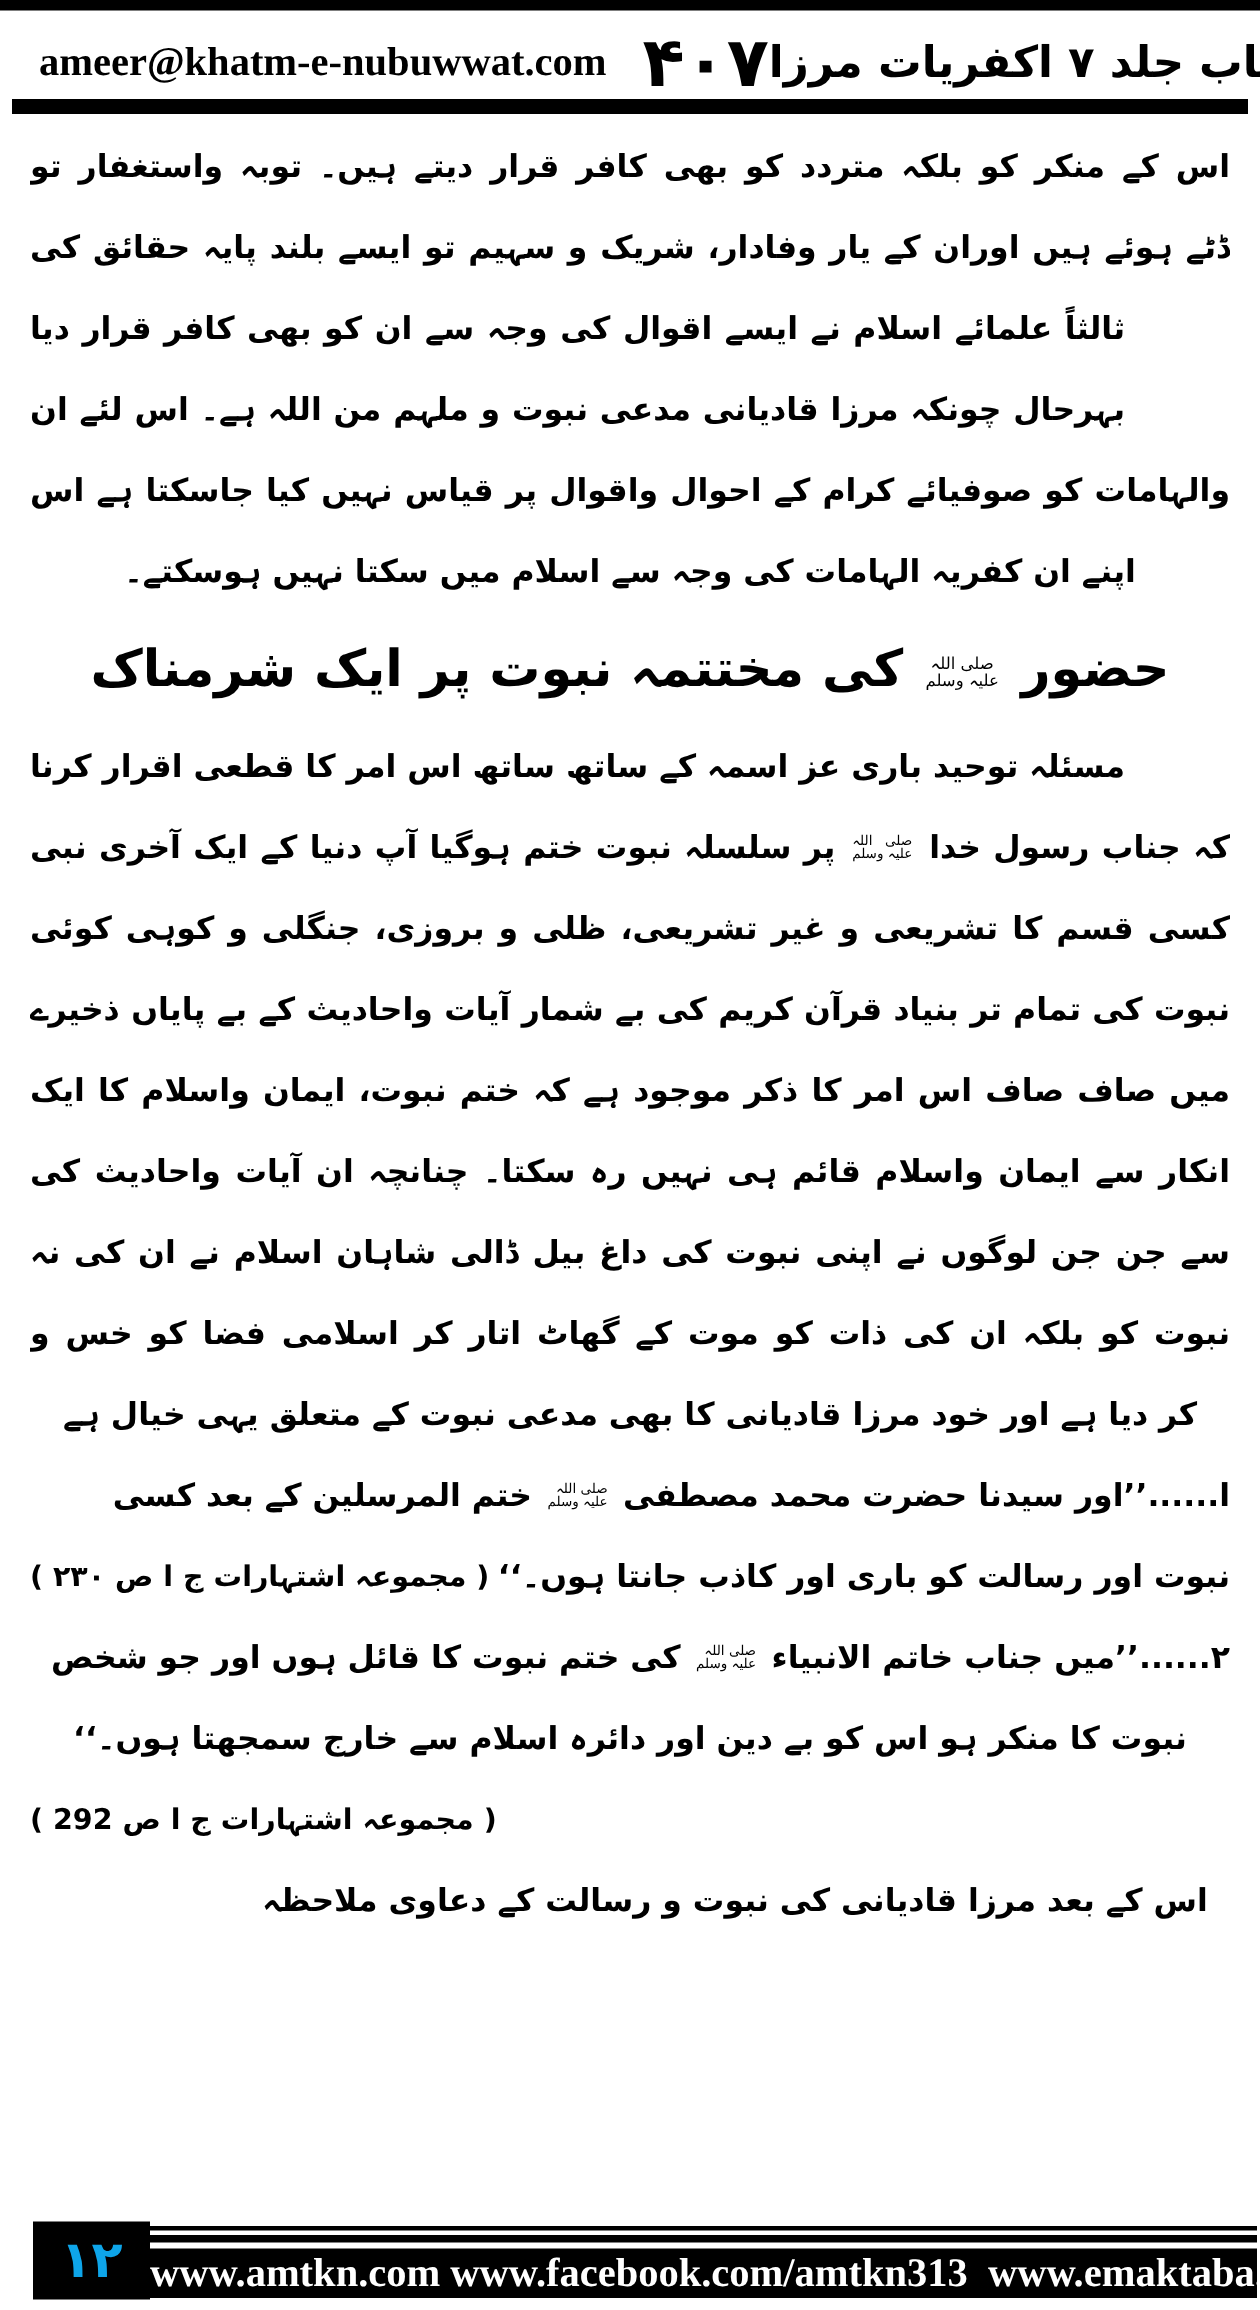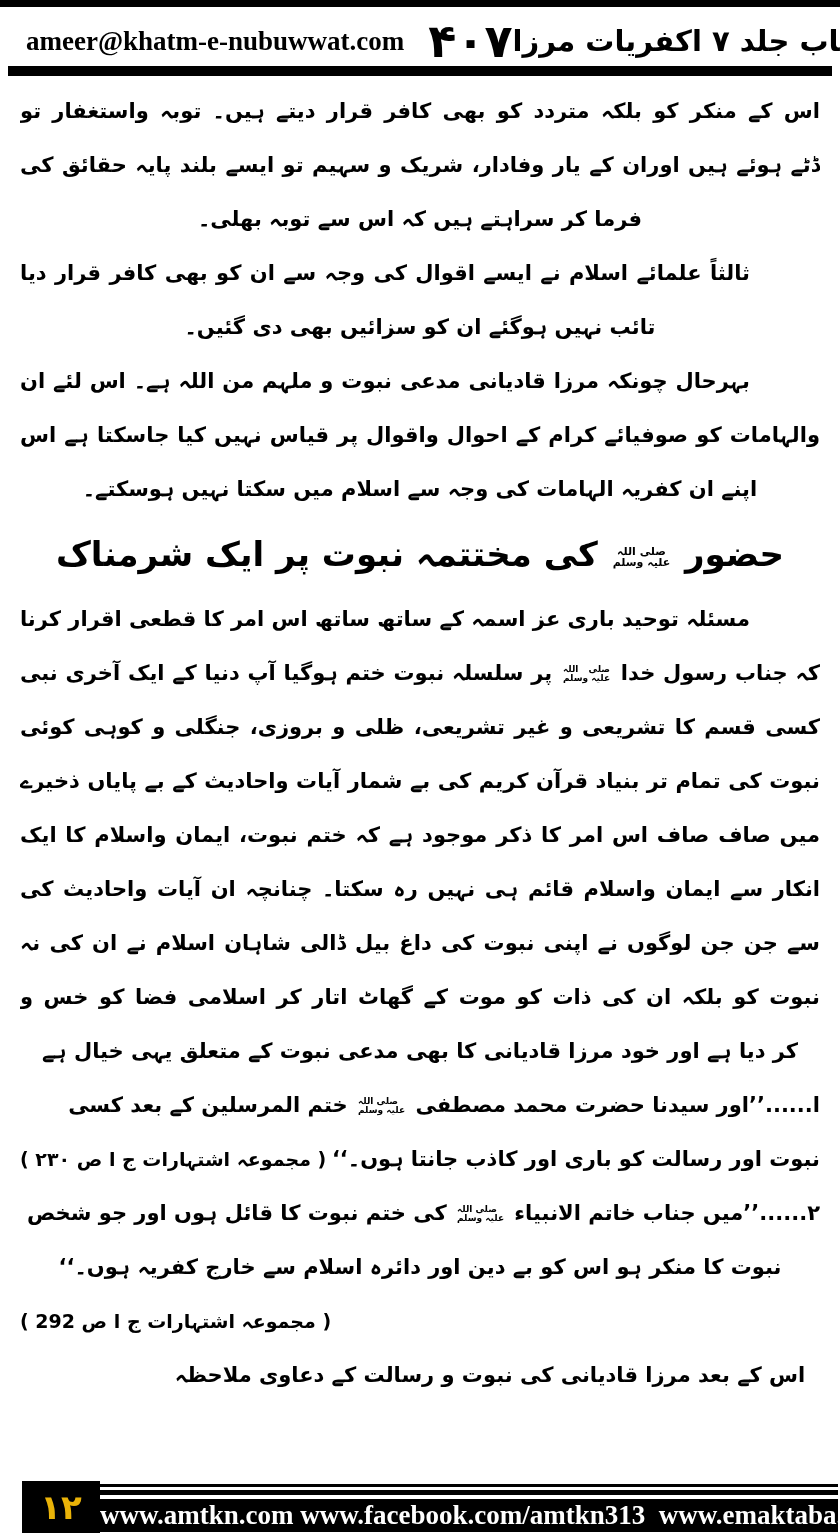--- a/index.html
+++ b/index.html
@@ -32,28 +32,28 @@
   .split .cite, .u-line.leftline { font-size:19px; }
   .u-line.leftline { text-align:left; text-align-last:left; }
 
   .heading .u-line    { font-size:34px; height:76px; line-height:76px; }
   .subheading .u-line { font-size:30px; height:64px; line-height:64px; padding-left:0; padding-right:60px; }
   .closing .u-line    { padding-left:140px; }
 
   
   .saw {
     display:inline-block; vertical-align:middle; margin:0 3px;
-    font-size:9px; line-height:9px; font-weight:bold; text-align:left; white-space:nowrap;
+    font-size:9px; line-height:9px; font-weight:normal; text-align:right; white-space:nowrap;
   }
   .heading .saw { font-size:11px; line-height:11px; }
 
   
   .page-box {
     position:absolute; left:22px; top:1481px; width:78px; height:52px; background:#000;
-    color:#eab308; display:flex; align-items:center; justify-content:center;
+    color:#0ea5e9; display:flex; align-items:center; justify-content:center;
     font-weight:bold; font-size:34px; direction:rtl;
   }
   .footer-right { position:absolute; left:100px; top:1484px; width:738px; }
   .fline1 { height:3px; background:#000; }
   .fgap1  { height:3px; }
   .fline2 { height:5px; background:#000; }
   .fgap2  { height:4px; }
   .site-bar {
     height:33px; background:#000; color:#fff; text-align:center;
     font-family:"Liberation Serif","DejaVu Serif",serif; font-weight:bold; font-size:27px;
@@ -71,25 +71,23 @@
     <span class="email">ameer@khatm-e-nubuwwat.com</span>
     <span class="pagenum-top">۴۰۷</span>
     <span class="book-title">احتساب جلد ۷ اکفریات مرزا</span>
   </div>
   <div class="header-rule"></div>
 
   <div class="main">
     <div>
         <div class="u-line fill">اس کے منکر کو بلکہ متردد کو بھی کافر قرار دیتے ہیں۔ توبہ واستغفار تو درکنار بڑی بے باکی سے اسی پر</div>
         <div class="u-line fill">ڈٹے ہوئے ہیں اوران کے یار وفادار، شریک و سہیم تو ایسے بلند پایہ حقائق کی طرفۂ روزگار تاویلیں</div>
-        <div class="u-line center">فرما کر سراہتے ہیں کہ اس سے توبہ بھلی۔</div>
       </div>
     <div>
         <div class="u-line fill indent">ثالثاً علمائے اسلام نے ایسے اقوال کی وجہ سے ان کو بھی کافر قرار دیا ہے اور جب تک وہ</div>
-        <div class="u-line center">تائب نہیں ہوگئے ان کو سزائیں بھی دی گئیں۔</div>
       </div>
     <div>
         <div class="u-line fill indent">بہرحال چونکہ مرزا قادیانی مدعی نبوت و ملہم من اللہ ہے۔ اس لئے ان کے حالات</div>
         <div class="u-line fill">والہامات کو صوفیائے کرام کے احوال واقوال پر قیاس نہیں کیا جاسکتا ہے اس لئے مرزا قادیانی</div>
         <div class="u-line center">اپنے ان کفریہ الہامات کی وجہ سے اسلام میں سکتا نہیں ہوسکتے۔</div>
       </div>
     <div class="heading">
         <div class="u-line center">حضور <span class="saw"><div>صلی اللہ</div><div>علیہ وسلم</div></span> کی مختتمہ نبوت پر ایک شرمناک حملہ</div>
       </div>
     <div>
@@ -111,21 +109,21 @@
         <div class="u-line split">
           <span>نبوت اور رسالت کو باری اور کاذب جانتا ہوں۔‘‘</span>
           <span class="cite">( مجموعہ اشتہارات ج ا ص ۲۳۰ )</span>
         </div>
       </div>
     <div>
         <div class="u-line qline">
           <span class="qmarker">۲......</span>
           <span>’’میں جناب خاتم الانبیاء <span class="saw"><div>صلی اللہ</div><div>علیہ وسلم</div></span> کی ختم نبوت کا قائل ہوں اور جو شخص ختم</span>
         </div>
-        <div class="u-line center">نبوت کا منکر ہو اس کو بے دین اور دائرہ اسلام سے خارج کفریہ ہوں۔‘‘</div>
+        <div class="u-line center">نبوت کا منکر ہو اس کو بے دین اور دائرہ اسلام سے خارج سمجھتا ہوں۔‘‘</div>
       </div>
     <div>
         <div class="u-line leftline">( مجموعہ اشتہارات ج ا ص 292 )</div>
       </div>
     <div class="closing">
         <div class="u-line center">اس کے بعد مرزا قادیانی کی نبوت و رسالت کے دعاوی ملاحظہ فرمائیے:</div>
       </div>
   </div>
 
   <div class="page-box">

